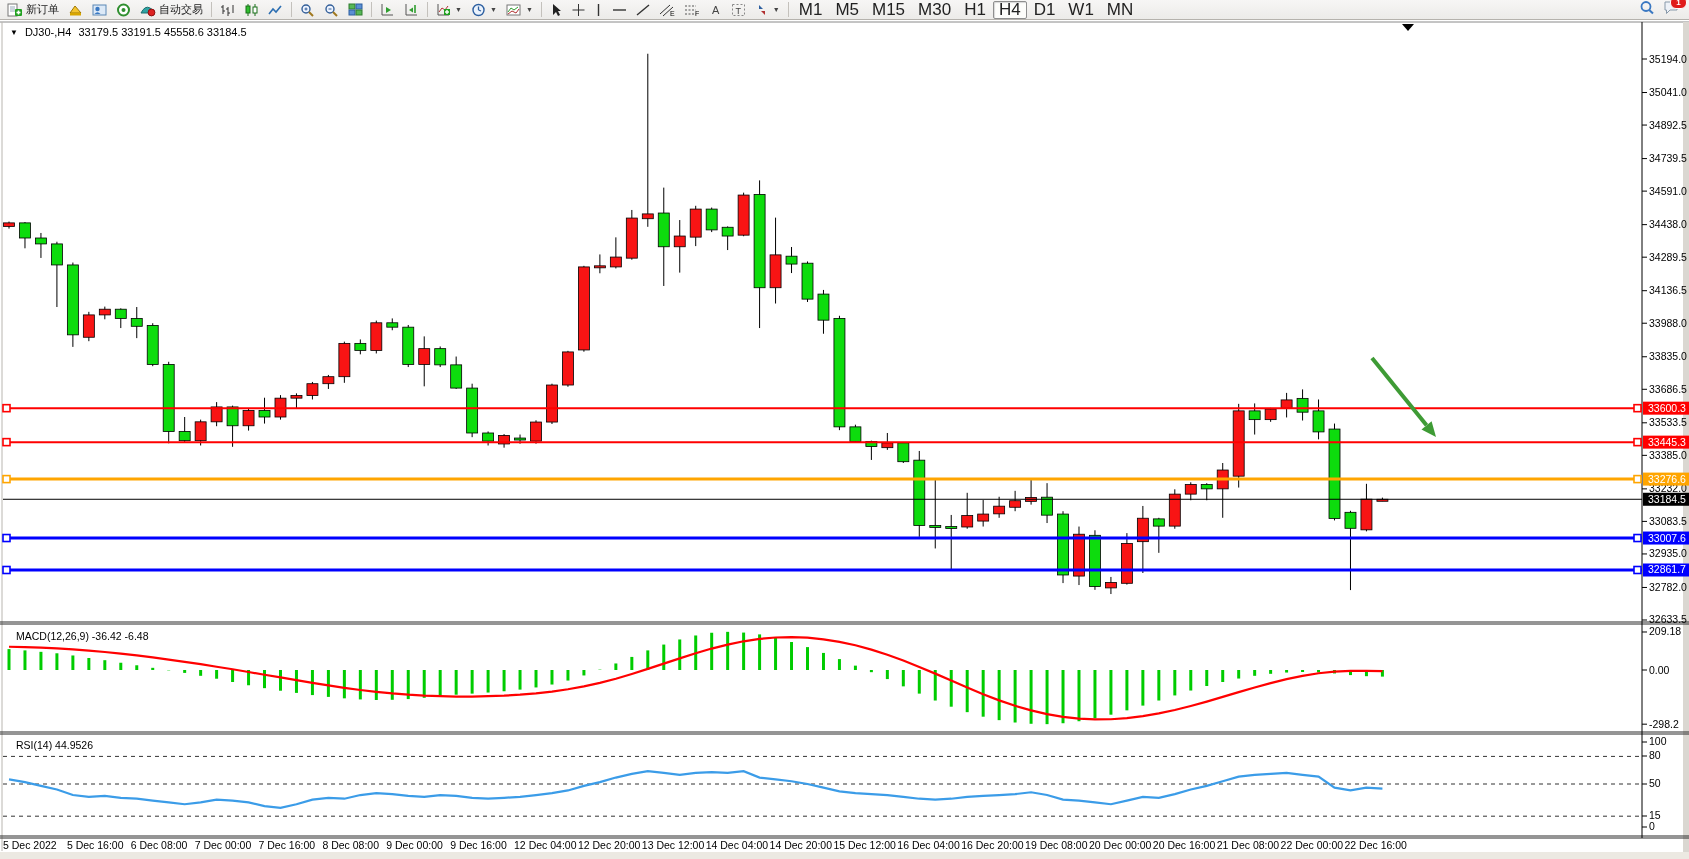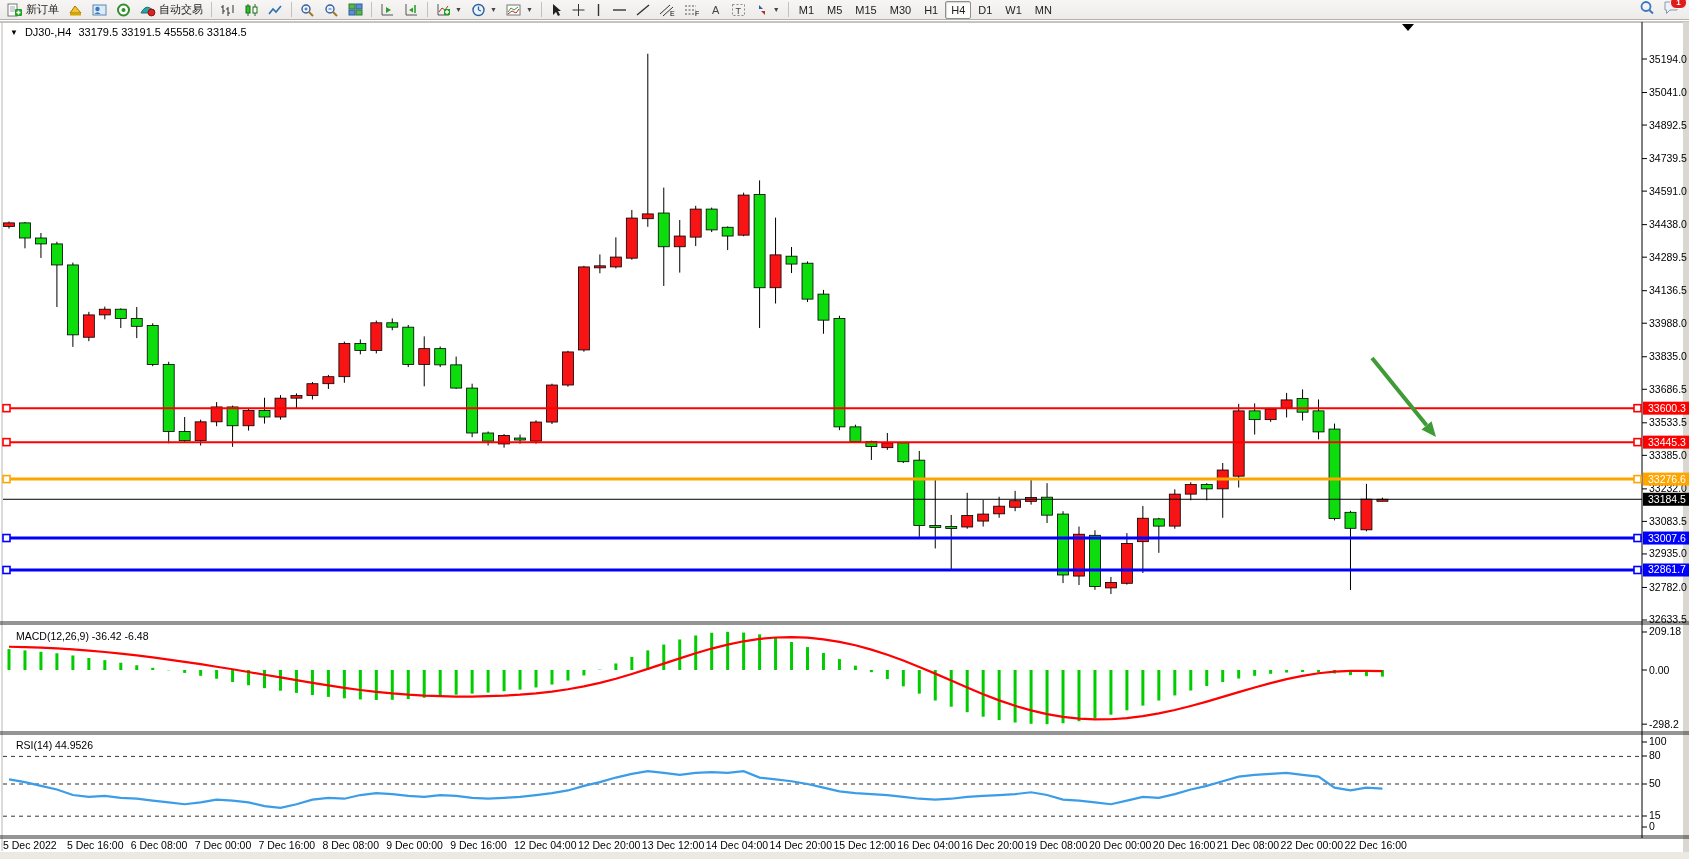--- a/index.html
+++ b/index.html
@@ -15,21 +15,21 @@
     border-bottom:1px solid #b5b2ad;
     display:flex;align-items:center;padding:0 3px;gap:1px;z-index:20;box-sizing:border-box;
   }
   .tb-btn{
     height:18px;display:flex;align-items:center;gap:3px;padding:0 3px;
     font-size:11px;color:#1a1a1a;border:1px solid transparent;border-radius:2px;
     white-space:nowrap;cursor:default;
   }
   .tb-btn svg{display:block}
   .tb-sep{width:1px;height:15px;background:#c4c1bc;margin:0 3px;flex:0 0 auto}
-  .tf-btn{height:16px;padding:0 5px;font-size:11px;color:#222;display:flex;align-items:center;border:1px solid transparent;border-radius:2px}
+  .tf-btn{height:16px;padding:0 5px;font-size:17px;color:#222;display:flex;align-items:center;border:1px solid transparent;border-radius:2px}
   .tf-active{background:#fdfdfb;border:1px solid #8f8f8f;box-shadow:inset 1px 1px 1px #d8d8d8}
   .tb-caret{font-size:7px;color:#444;margin-left:1px}
   .tb-right{margin-left:auto;display:flex;align-items:center;gap:8px;padding-right:6px}
   .chat-wrap{position:relative}
   .chat-badge{
     position:absolute;top:-4px;right:-7px;min-width:11px;height:11px;border-radius:6px;
     background:#e01b1b;color:#fff;font-size:8px;line-height:11px;text-align:center;padding:0 2px;
     border:1px solid #fff;font-weight:bold;
   }
   

